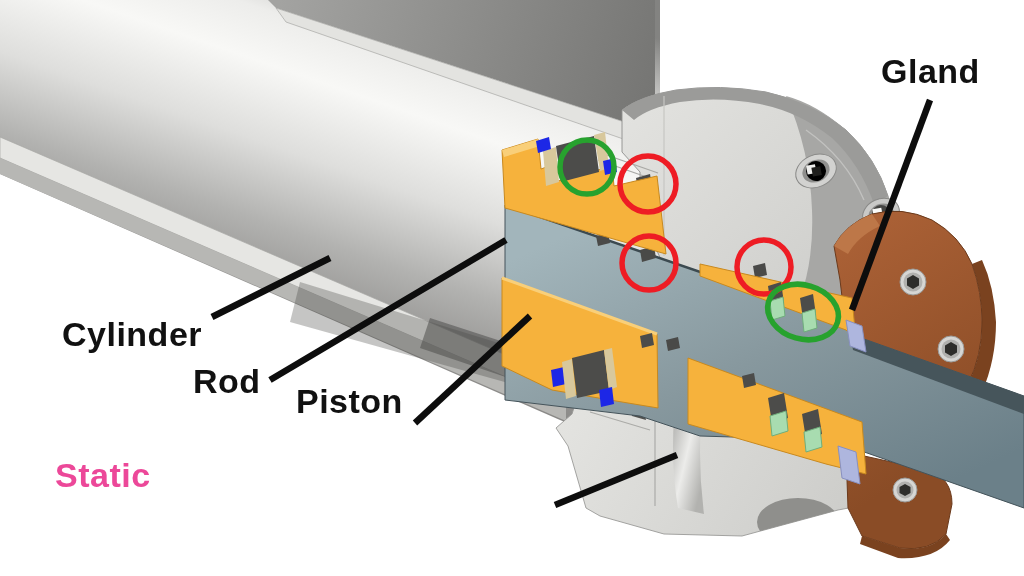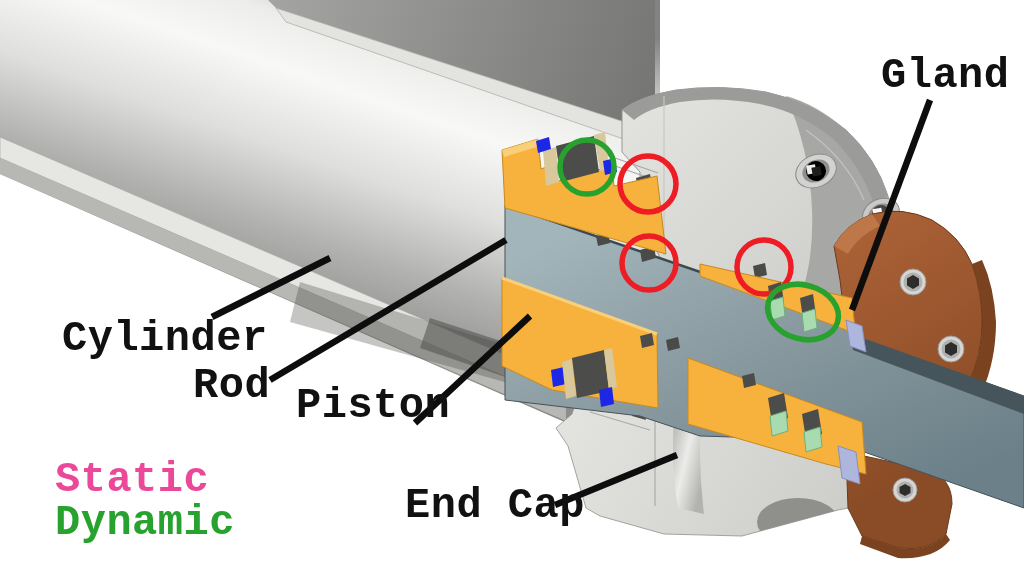--- a/index.html
+++ b/index.html
@@ -3,23 +3,23 @@
 <meta charset="utf-8">
 <style>
   html,body{margin:0;padding:0;background:#ffffff;}
   #stage{
     position:relative;width:1024px;height:576px;overflow:hidden;
     background:#ffffff;font-family:"Liberation Sans","DejaVu Sans",sans-serif;
   }
   #scene,#overlay{position:absolute;left:0;top:0;width:1024px;height:576px;}
   #overlay{pointer-events:none;}
   .label{
-    position:absolute;font-weight:700;font-size:42px;line-height:1.05;
+    position:absolute;font-weight:700;font-size:34px;line-height:1.05;
     letter-spacing:.5px;white-space:nowrap;color:#111;
-    font-family:Liberation Mono, monospace;
+    font-family:Liberation Sans, sans-serif;
   }
 </style>
 </head>
 <body>
 
 <div id="stage">
 
   <svg id="scene" viewBox="0 0 1024 576" aria-hidden="true">
     <defs>
       <linearGradient id="gradTube" gradientUnits="userSpaceOnUse" x1="430" y1="-40" x2="266" y2="436">
@@ -199,17 +199,15 @@
       <ellipse cx="587" cy="167" rx="27" ry="27" fill="none" stroke="#27a22e" stroke-width="5.5"></ellipse>
       <ellipse cx="648" cy="184" rx="28" ry="28" fill="none" stroke="#ee1c24" stroke-width="5.5"></ellipse>
       <ellipse cx="649" cy="263" rx="27" ry="27" fill="none" stroke="#ee1c24" stroke-width="5.5"></ellipse>
       <ellipse cx="764" cy="267" rx="27" ry="27" fill="none" stroke="#ee1c24" stroke-width="5.5"></ellipse>
       <ellipse cx="803" cy="312" rx="36" ry="27" transform="rotate(16 803 312)" fill="none" stroke="#27a22e" stroke-width="5.5"></ellipse>
     </svg>
 
   <div class="label" style="left: 62px; top: 294px; color: rgb(17, 17, 17); margin-top: 23px;">Cylinder</div>
   <div class="label" style="left: 193px; top: 364px; color: rgb(17, 17, 17);">Rod</div>
   <div class="label" style="left: 296px; top: 384px; color: rgb(17, 17, 17);">Piston</div>
-  <div class="label" style="left: 405px; top: 484px; color: rgb(17, 17, 17);">End Cap</div>
   <div class="label" style="left: 881px; top: 54px; color: rgb(17, 17, 17);">Gland</div>
   <div class="label" style="left: 55px; top: 458px; color: #ec4899;">Static</div>
-  <div class="label" style="left: 55px; top: 501px; color: rgb(39, 162, 46);">Dynamic</div>
 </div>
 
 </body></html>

